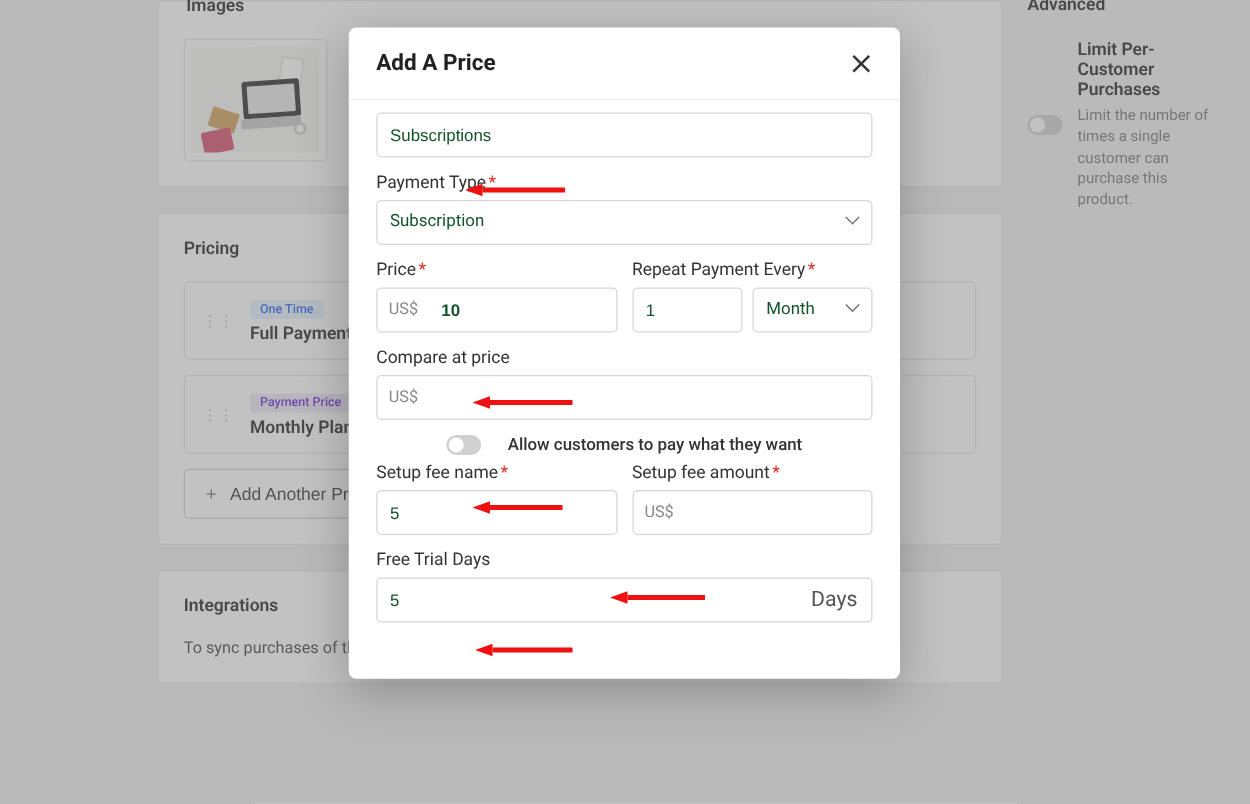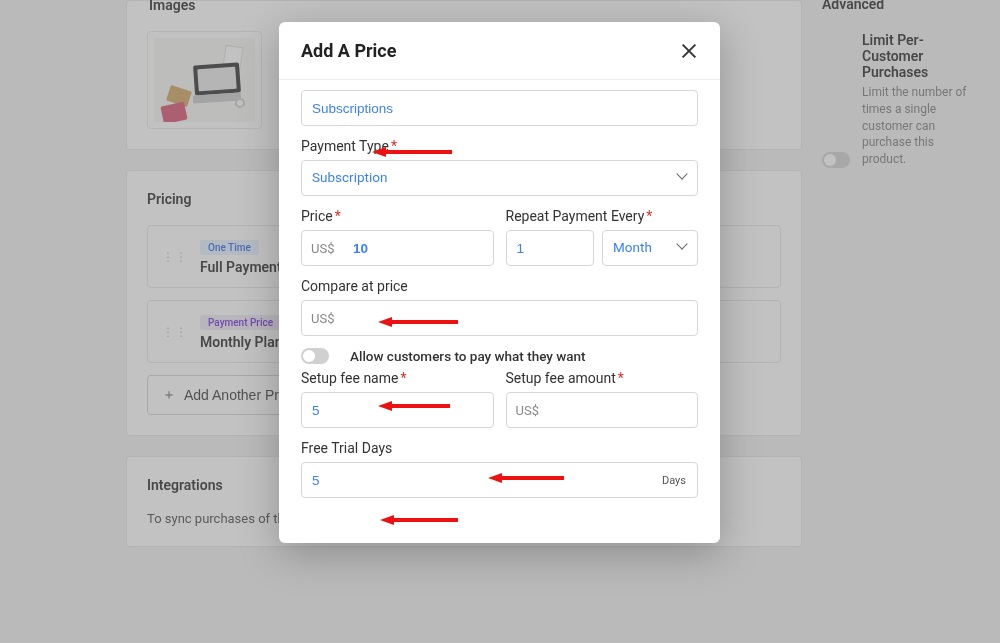--- a/index.html
+++ b/index.html
@@ -22,21 +22,21 @@
 .pill { font-size: 10px; padding: 2px 8px; border-radius: 3px; font-weight:500; display:inline-block; margin-bottom: 4px; }
 .pill-blue { background:#e6f0ff; color:#2563eb; }
 .pill-purple { background:#ede7f6; color:#6d28d9; }
 .pricing-label { font-weight:600; font-size: 14px; color:#222; }
 
 .add-another { border:1px solid #d0d0d0; border-radius:4px; padding:10px 14px; display:inline-flex; align-items:center; gap:8px; background:#fff; cursor:pointer; font-size:14px; color:#333; }
 .plus { font-size: 14px; color:#555; }
 
 .integrations-text { color:#444; font-size:13px; }
 
-.advanced-row { display:flex; align-items:flex-end; gap:12px; }
+.advanced-row { display:flex; align-items:center; gap:12px; }
 .adv-title { font-weight:600; color:#222; margin-bottom:4px; }
 .adv-desc { font-size:12px; color:#777; line-height:1.4; }
 
 
 .dim { position:absolute; inset:0; background: rgba(120,120,120,0.45); }
 
 
 .modal { position:absolute; left:279px; top:22px; width:441px; height:521px; background:#fff; border-radius:6px; box-shadow: 0 10px 40px rgba(0,0,0,.25); display:flex; flex-direction:column; overflow:hidden; }
 .modal-header { padding: 18px 22px; display:flex; align-items:center; justify-content:space-between; border-bottom:1px solid #eee;gap:43px; }
 .modal-title { font-size:18px; font-weight:700; color:#222; }
@@ -45,46 +45,46 @@
 .close-x::before { transform: rotate(45deg); }
 .close-x::after { transform: rotate(-45deg); }
 
 .modal-body { flex:1; overflow-y:auto; padding: 10px 22px 16px; }
 .modal-body::-webkit-scrollbar { width:6px; }
 .modal-body::-webkit-scrollbar-thumb { background:#ccc; border-radius:3px; }
 
 .fg { margin-bottom: 12px; }
 .lbl { font-size:14px; font-weight:400; color:#333; margin-bottom:6px; display:block; }
 .req { color:#d93025; margin-left:2px; }
-.input, .select { width:100%; border:1px solid #d6d6d6; border-radius:4px; padding:8px 10px; font-size:13.5px; color:#3b82f6; background:#fff; height:36px; }
+.input, .select { width:100%; border:1px solid #d6d6d6; border-radius:4px; padding:8px 10px; font-size:13.5px; color:#14532d; background:#fff; height:36px; }
 .select { appearance:none; position:relative; }
 .select-wrap { position:relative; }
 .chev { position:absolute; right:10px; top:50%; transform:translateY(-50%); width:10px; height:10px; pointer-events:none; }
 .chev::before { content:""; display:block; width:7px; height:7px; border-right:1.5px solid #666; border-bottom:1.5px solid #666; transform:rotate(45deg); margin-top:-3px; }
 
 .row2 { display:flex; gap:12px; }
 .row2 > * { flex:1; }
 
 .price-input-wrap { position:relative; }
 .currency-prefix { position:absolute; left:10px; top:50%; transform:translateY(-50%); font-size:13px; color:#888; }
 .price-input-wrap .input { padding-left:51px;font-weight:bold; }
 
 .repeat-row { display:flex; gap:8px; }
 .repeat-row .input { width: 46px; flex:0 0 46%; }
 .repeat-row .select-wrap { flex:1; }
 
-.toggle-row { display:flex; align-items:center; gap:21px; margin: 10px 0 6px; }
+.toggle-row { display:flex; align-items:center; gap:21px; margin: 10px 0 6px; justify-content: center; }
 .toggle { width:28px; height:16px; border-radius:10px; position:relative; cursor:pointer; background:#d0d0d0; flex-shrink:0; }
 .toggle .knob { position:absolute; width:12px; height:12px; background:#fff; border-radius:50%; top:2px; left:2px; transition:left .15s; }
 .toggle.on { background:#0b74de; }
 .toggle.on .knob { left: 14px; }
 .toggle-label { font-size:13.5px; color:#333; font-weight:500; }
 
 .days-wrap { position:relative; }
-.days-suffix { position:absolute; right:12px; top:50%; transform:translateY(-50%); font-size:11px; color:#555; }
+.days-suffix { position:absolute; right:12px; top:50%; transform:translateY(-50%); font-size:17px; color:#555; }
 .days-wrap .input { padding-right: 50px; }
 
 
 .arrow { position:absolute; height:10px; pointer-events:none; }
 .arrow .shaft { position:absolute; top:3px; left:14px; right:0; height:4px; background:#e11; }
 .arrow .head { position:absolute; left:0; top:0; width:0; height:0; border-top:5px solid transparent; border-bottom:5px solid transparent; border-right:14px solid #e11; }
 
 
 .art { width:100%; height:100%; background:#f6f6f4; position:relative; overflow:hidden; }
 .art .laptop { position:absolute; width:46px; height:30px; background:#2b2b2b; left:40px; top:26px; border-radius:2px; transform:rotate(-4deg); }

